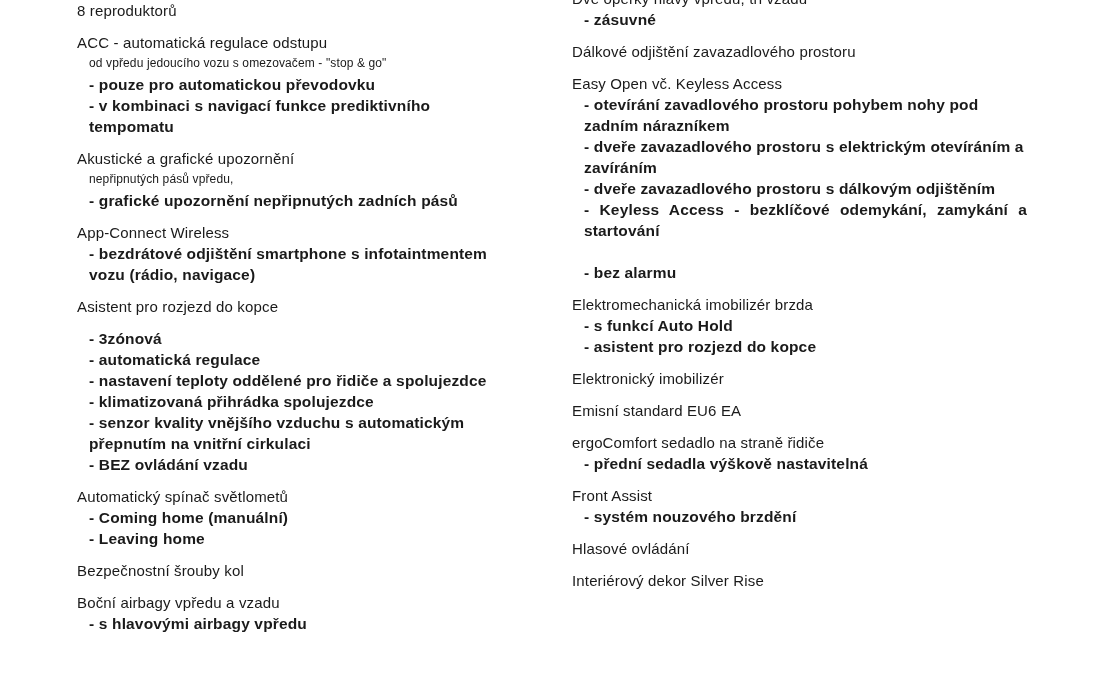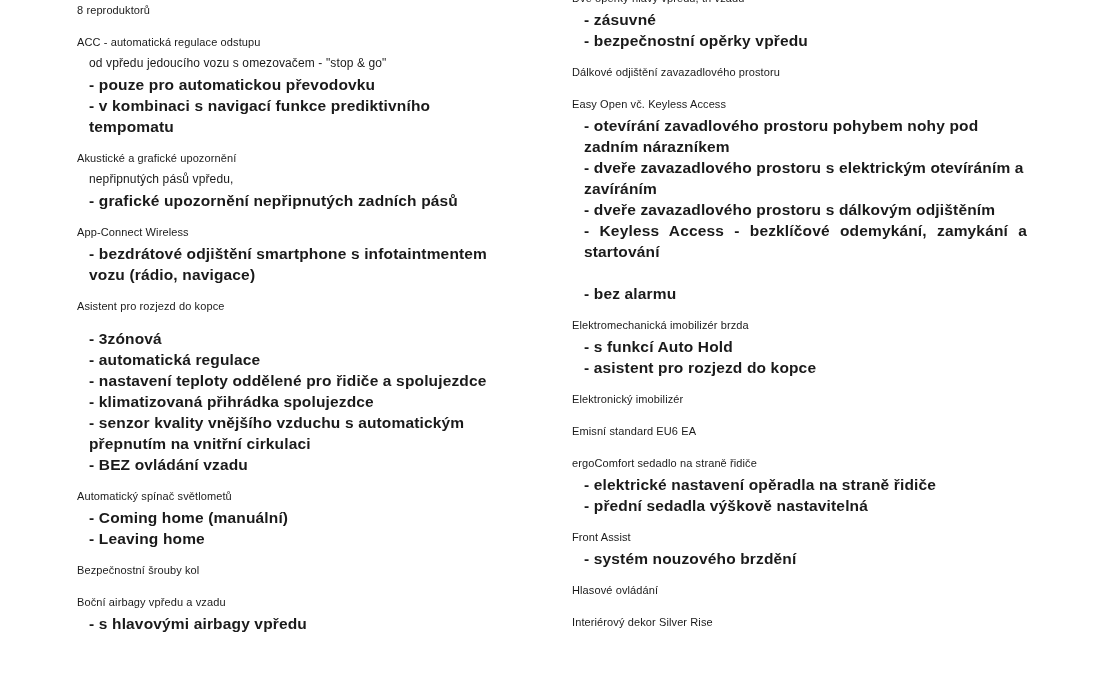--- a/index.html
+++ b/index.html
@@ -52,21 +52,21 @@
   }
 
   .block {
     margin: 0 0 11px 0;
   }
   .block:last-child {
     margin-bottom: 0;
   }
 
   .heading {
-    font-size: 11px;
+    font-size: 15px;
     line-height: 21px;
     letter-spacing: 0.01em;
     white-space: pre-wrap;
   }
   .subline {
     font-size: 12px;
     line-height: 21px;
     letter-spacing: 0.01em;
     padding-left: 12px;          
     white-space: pre-wrap;
@@ -139,21 +139,20 @@
             <div class="bullet">- s hlavovými airbagy vpředu</div>
           </div>
         </div>
     </div>
 
     <div class="column column-right">
       <div class="blocks" id="right-blocks">
           <div class="block">
             <div class="heading">Dvě opěrky hlavy vpředu, tři vzadu</div>
             <div class="bullet">- zásuvné</div>
-            <div class="bullet">- bezpečnostní opěrky vpředu</div>
           </div>
           <div class="block">
             <div class="heading">Dálkové odjištění zavazadlového prostoru</div>
           </div>
           <div class="block">
             <div class="heading">Easy Open vč. Keyless Access</div>
             <div class="bullet">- otevírání zavadlového prostoru pohybem nohy pod zadním nárazníkem</div>
             <div class="bullet">- dveře zavazadlového prostoru s elektrickým otevíráním a zavíráním</div>
             <div class="bullet">- dveře zavazadlového prostoru s dálkovým odjištěním</div>
             <div class="bullet justify">- Keyless Access - bezklíčové odemykání, zamykání a startování</div>
@@ -165,21 +164,20 @@
             <div class="bullet">- asistent pro rozjezd do kopce</div>
           </div>
           <div class="block">
             <div class="heading">Elektronický imobilizér</div>
           </div>
           <div class="block">
             <div class="heading">Emisní standard EU6 EA</div>
           </div>
           <div class="block">
             <div class="heading">ergoComfort sedadlo na straně řidiče</div>
-            <div class="bullet">- elektrické nastavení opěradla na straně řidiče</div>
             <div class="bullet">- přední sedadla výškově nastavitelná</div>
           </div>
           <div class="block">
             <div class="heading">Front Assist</div>
             <div class="bullet">- systém nouzového brzdění</div>
           </div>
           <div class="block">
             <div class="heading">Hlasové ovládání</div>
           </div>
           <div class="block">

